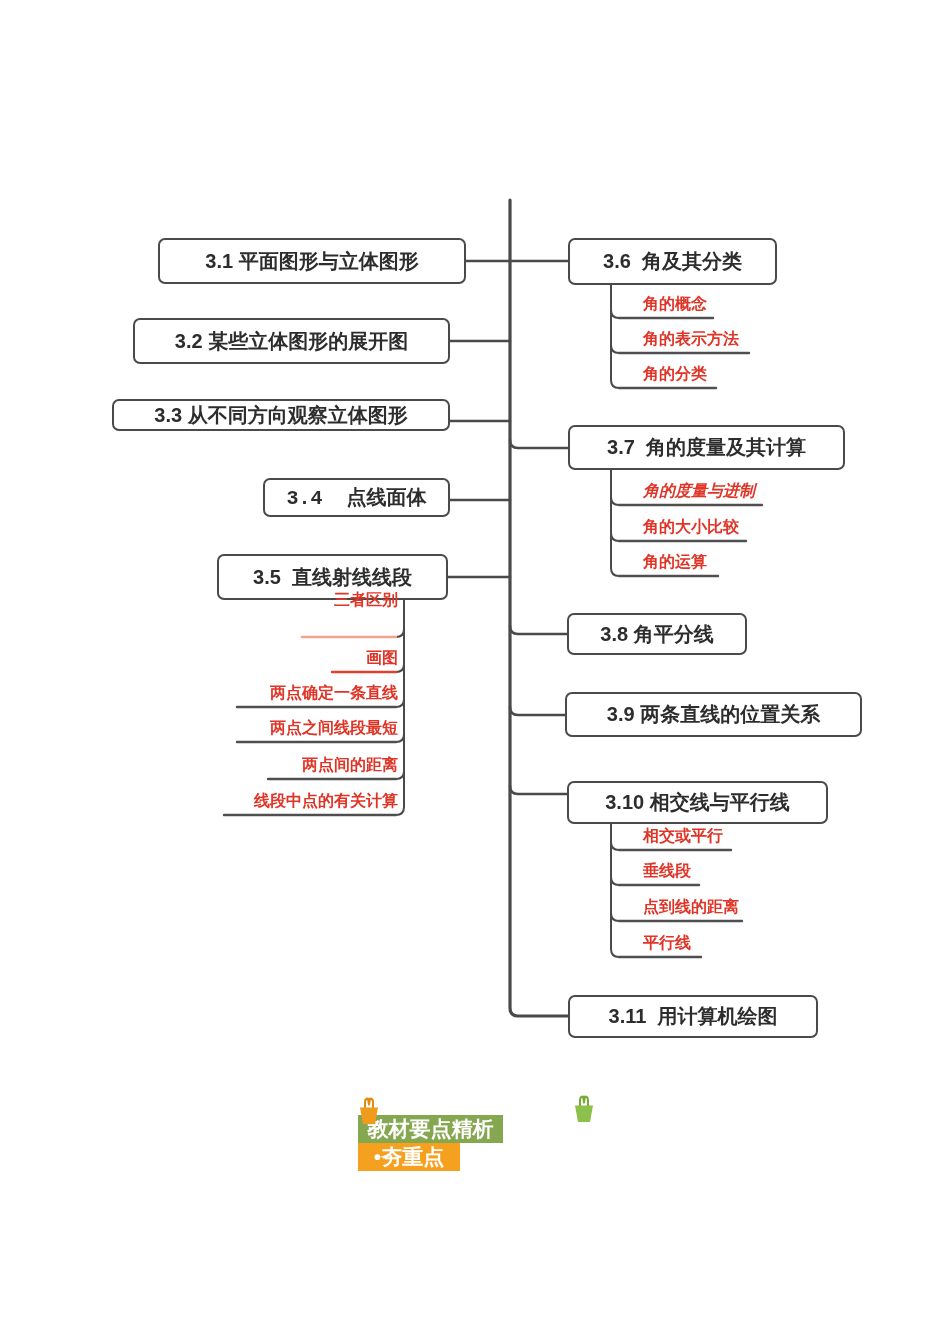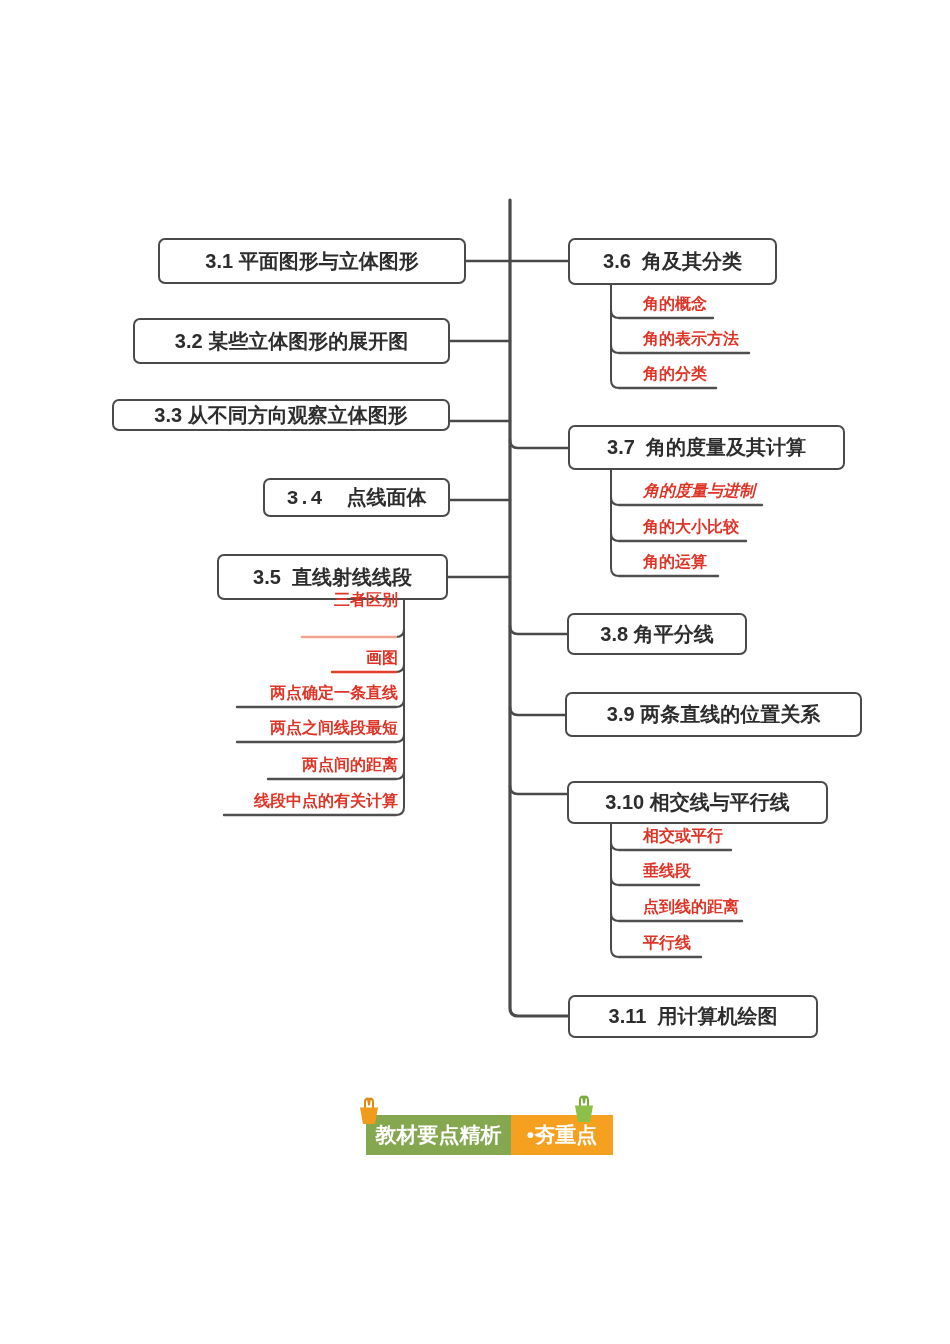--- a/index.html
+++ b/index.html
@@ -16,21 +16,21 @@
   .node-box{
     position:absolute;background:#ffffff;border:2.4px solid #4a4a4a;border-radius:7px;
     display:flex;align-items:center;justify-content:center;
     color:#2d2d2d;font-weight:bold;font-size:20px;white-space:pre;box-sizing:border-box;
   }
   .sub-label{
     position:absolute;font-size:16px;font-weight:600;color:#e03427;
     line-height:20px;white-space:pre;
   }
   .sub-label.left{width:220px;text-align:right;}
-  .footer{position:absolute;left:366px;top:1115px;height:50px;display:flex;}
+  .footer{position:absolute;left:358px;top:1115px;height:50px;display:flex;flex-direction:column;}
   .footer .seg{
     height:40px;display:flex;align-items:center;justify-content:center;
     color:#ffffff;font-weight:bold;font-size:21px;white-space:pre;
   }
   .footer .seg.green{width:145px;}
   .footer .seg.orange{width:102px;}
   .clip{position:absolute;width:26px;height:30px;}
 </style>
 </head>
 <body>

